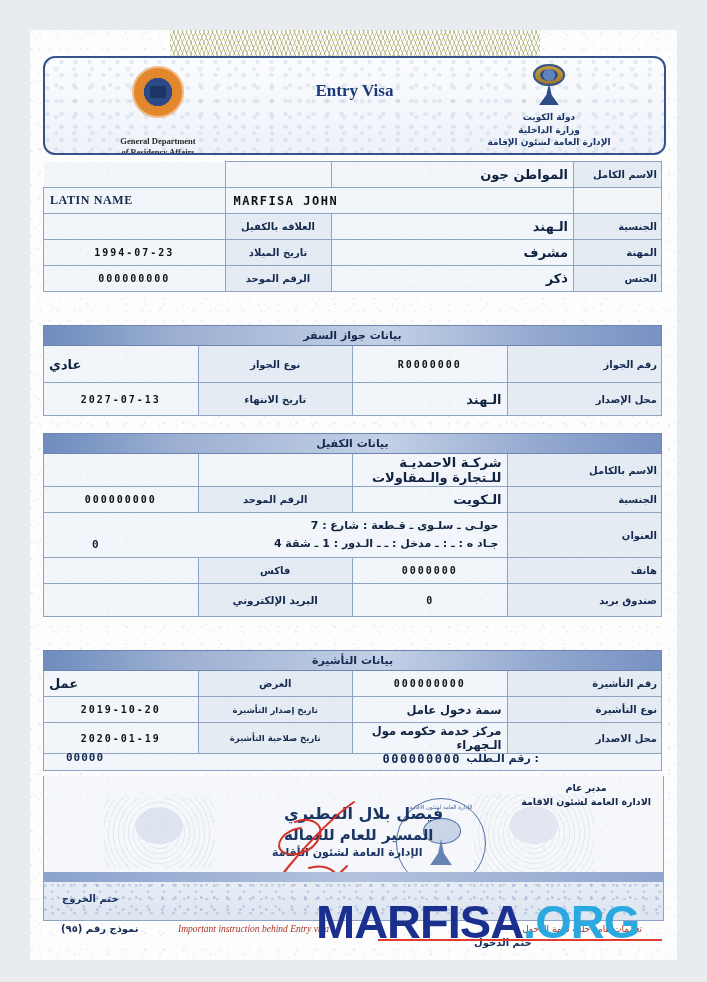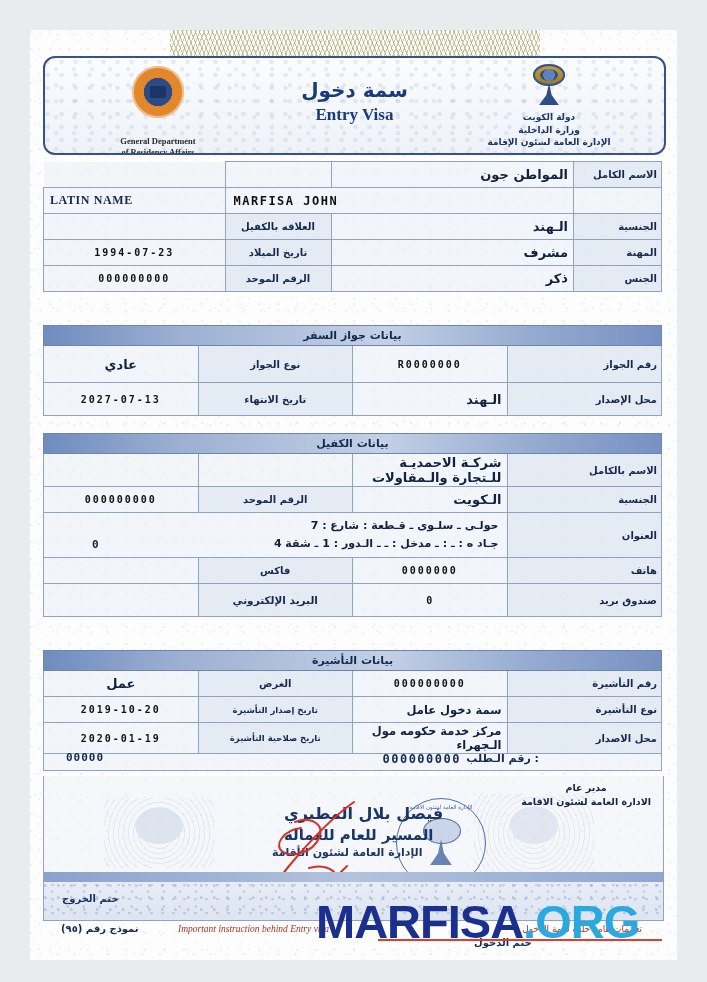--- a/index.html
+++ b/index.html
@@ -74,21 +74,21 @@
   .sec-bar{
     background:linear-gradient(to right,#6e8cbe 0%,#9db0d2 22%,#c3d0e6 55%,#93a9cf 80%,#7791c2 100%);
     color:#15294f;font-size:11px;font-weight:bold;text-align:center;height:17px;
     border:1px solid #6e85b4;letter-spacing:.3px;
   }
   td,th{border:1px solid #8fa3c6;font-size:11.5px;color:#132a52;background:rgba(237,241,247,.72);
     padding:1px 5px;height:23px;vertical-align:middle;}
   .lbl{background:rgba(225,231,241,.85);font-size:10px;font-weight:bold;text-align:center;color:#14294f;}
   .lbl-r{text-align:right;padding-right:4px;}
   .val-ar{text-align:right;font-size:13px;font-weight:bold;color:#0f2240;letter-spacing:1px;}
-  .val-ar-c{text-align:center;font-size:13px;font-weight:bold;color:#0f2240;}
+  .val-ar-c{text-align:left;font-size:13px;font-weight:bold;color:#0f2240;}
   .val-num{text-align:center;font-size:10px;font-weight:bold;letter-spacing:2px;
     font-family:"DejaVu Sans Mono","Liberation Mono",monospace;color:#111;}
   .latin-lbl{font-family:"Liberation Serif",serif;font-size:12px;font-weight:bold;color:#15294f;
     letter-spacing:.6px;text-align:left;padding-left:6px;}
   .latin-val{font-family:"DejaVu Sans Mono","Liberation Mono",monospace;font-size:12px;font-weight:bold;
     color:#111;letter-spacing:1.5px;text-align:left;padding-left:8px;}
   .blank{background:rgba(237,241,247,.6);}
   .addr{font-size:11px;font-weight:bold;letter-spacing:1.2px;line-height:1.6;text-align:right;
     color:#0f2240;padding:2px 8px;}
   .addr .ln2{display:block;}
@@ -158,21 +158,20 @@
   <div class="header">
     <div class="badge-left">
       <div class="emblem-gdra"></div>
       <div class="badge-cap">
         <div>General Department</div>
         <div>of Residency Affairs</div>
       </div>
     </div>
 
     <div class="hdr-center">
-      <div class="hdr-ar">سمة دخول</div>
       <div class="hdr-en">Entry Visa</div>
     </div>
 
     <div class="badge-right">
       <div class="emblem-kw">
         <div class="falcon"></div>
           <div class="dhow"></div>
       </div>
       <div class="badge-cap-ar">
         <div>دولة الكويت</div>

